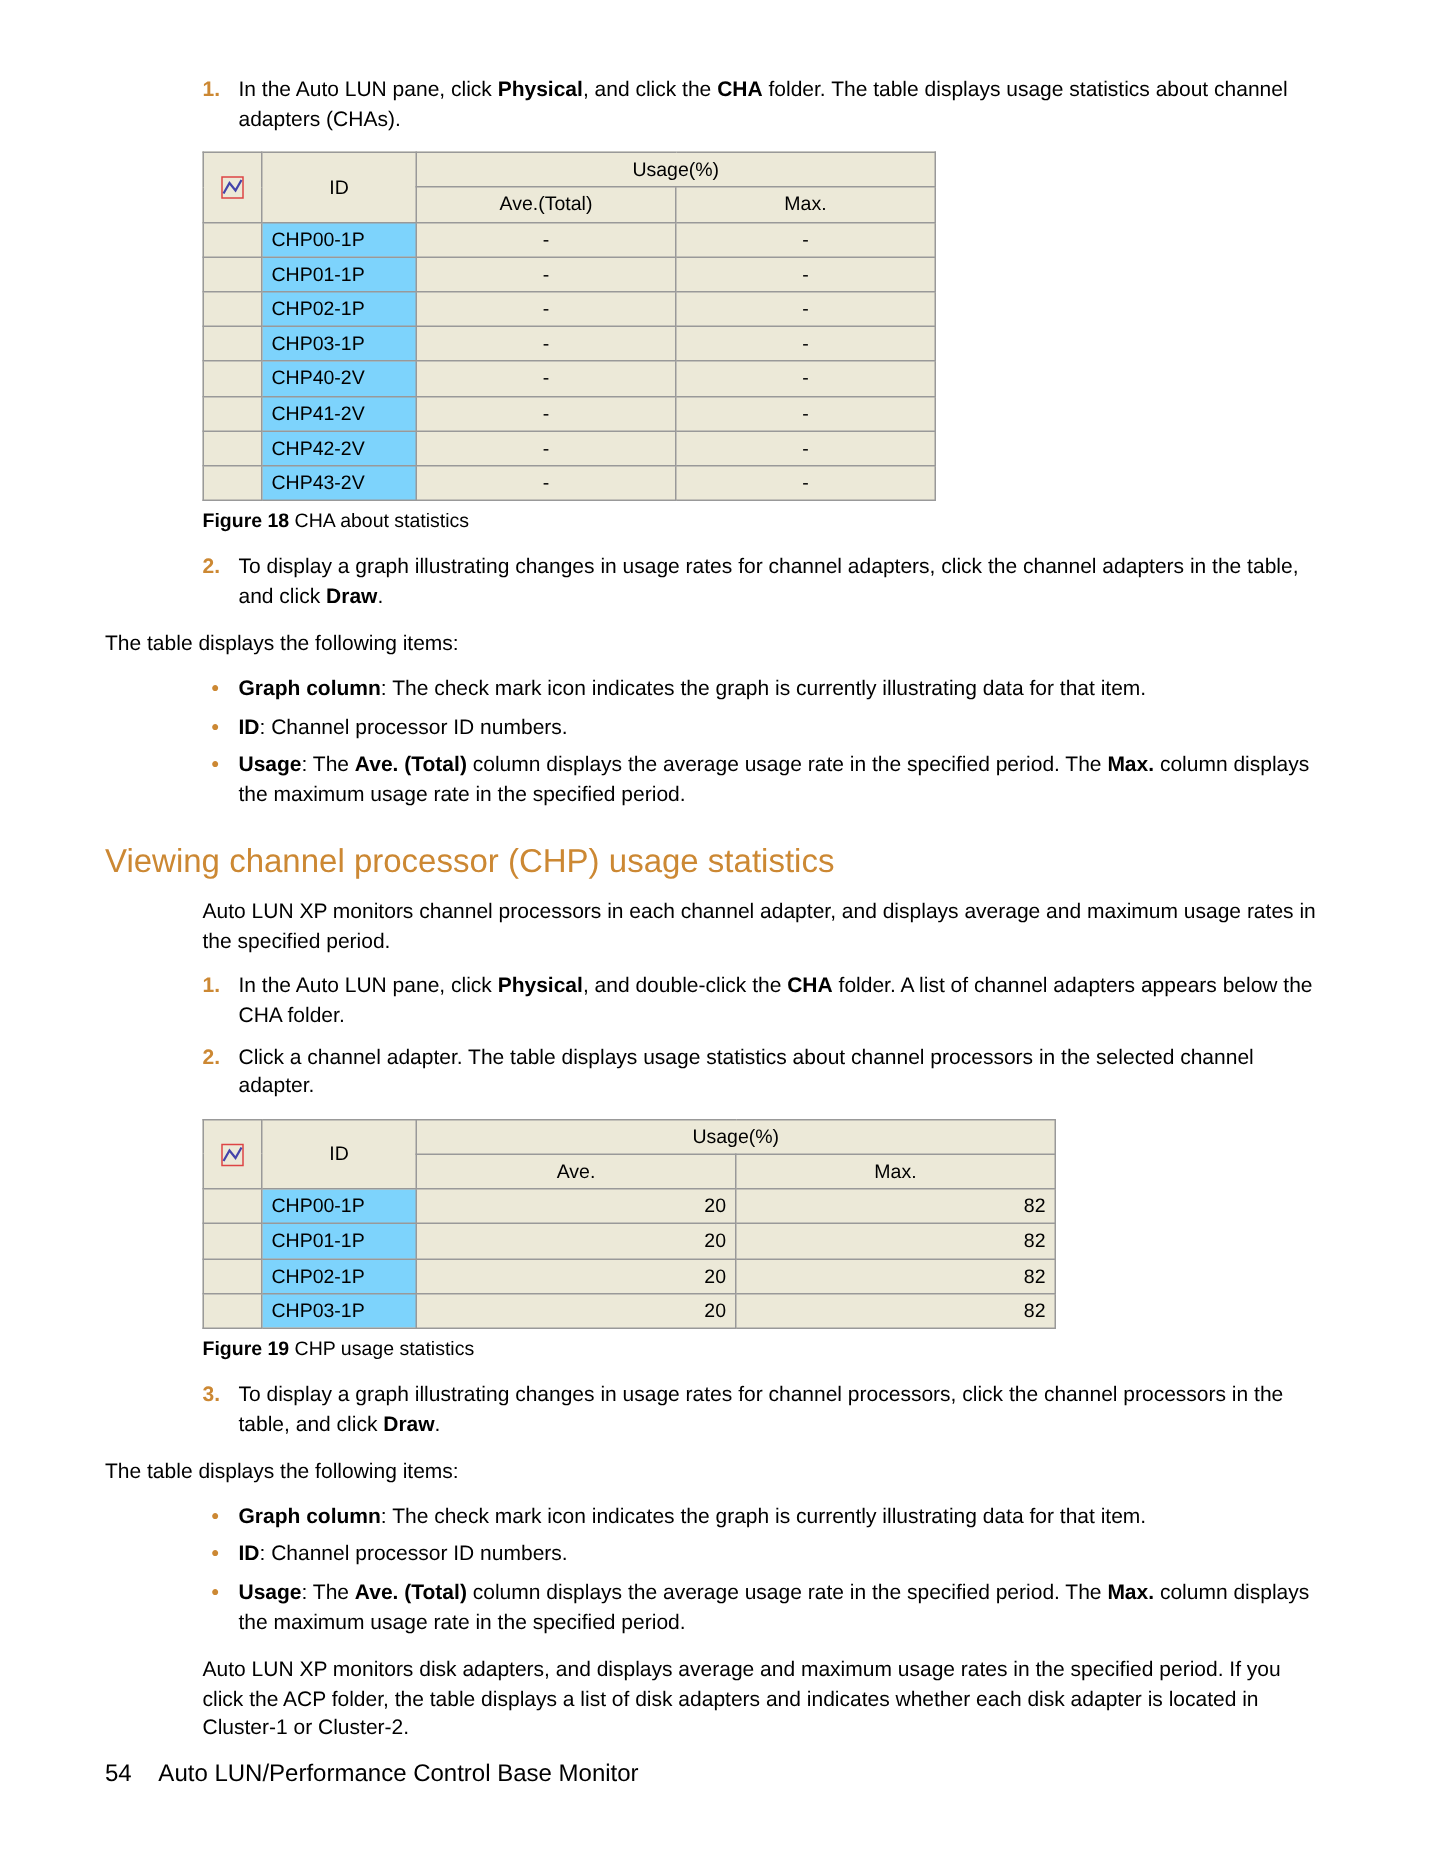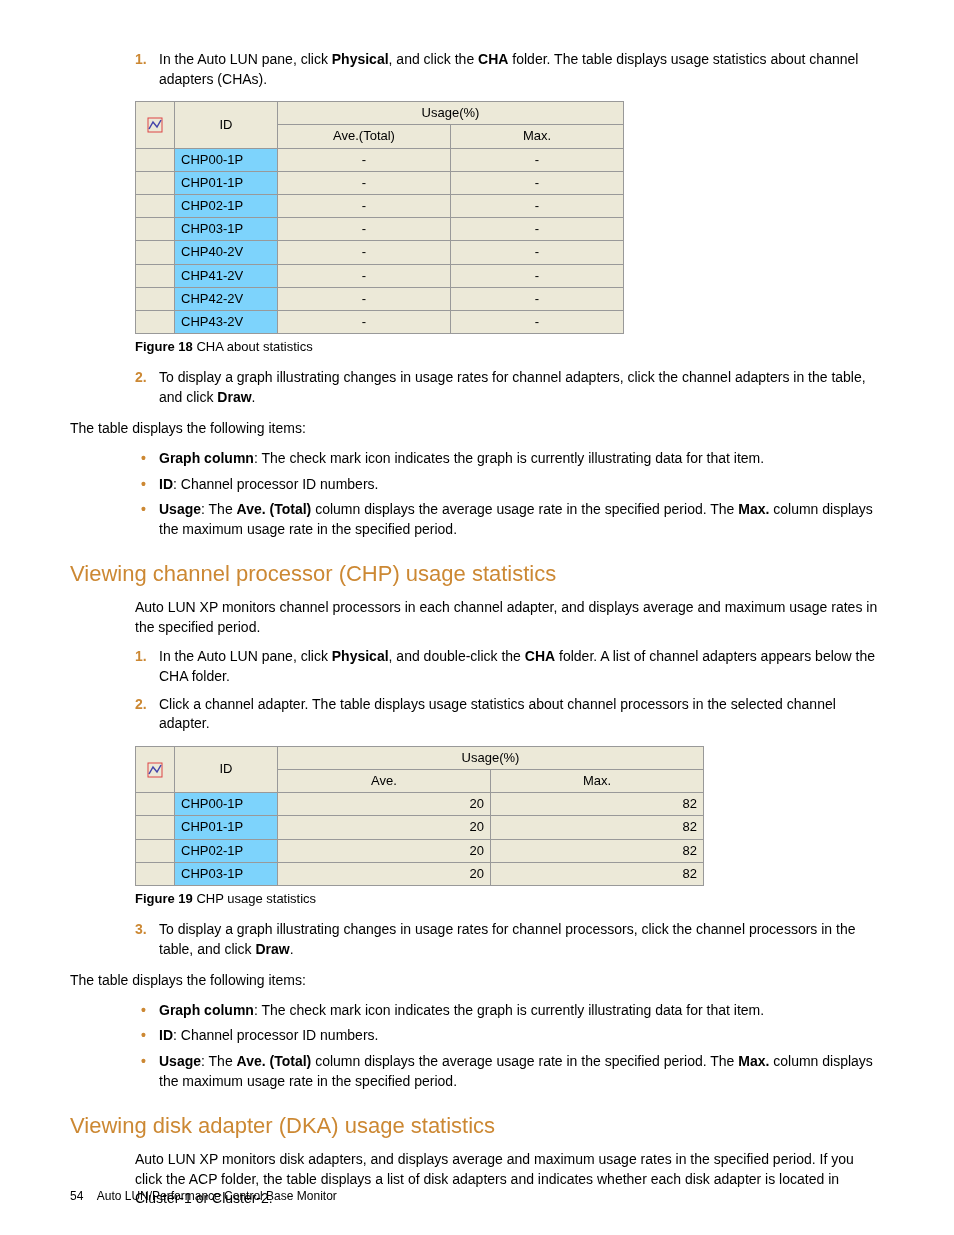--- a/index.html
+++ b/index.html
@@ -90,23 +90,23 @@
   }
   .graphicon {
     width: 26px;
     text-align: center;
   }
   .graphicon svg {
     vertical-align: middle;
   }
   .footer {
     position: absolute;
-    bottom: 30px;
+    bottom: 41px;
     left: 70px;
-    font-size: 12px;
+    font-size: 16px;
   }
 </style>
 </head>
 <body>
 
 <div class="content">
 
 <ol class="numbered">
   <li>
     <span class="num">1.</span>
@@ -263,20 +263,19 @@
 </ol>
 
 <p style="margin-left:-65px">The table displays the following items:</p>
 
 <ul class="bullets">
   <li><span class="bold">Graph column</span><span>: The check mark icon indicates the graph is currently illustrating data for that item.</span></li>
   <li><span class="bold">ID</span><span>: Channel processor ID numbers.</span></li>
   <li><span class="bold">Usage</span><span>: The </span><span class="bold">Ave. (Total)</span><span> column displays the average usage rate in the specified period. The </span><span class="bold">Max.</span><span> column displays the maximum usage rate in the specified period.</span></li>
 </ul>
 
-<h2 class="section">Viewing disk adapter (DKA) usage statistics</h2>
 <p>Auto LUN XP monitors disk adapters, and displays average and maximum usage rates in the specified period. If you click the ACP folder, the table displays a list of disk adapters and indicates whether each disk adapter is located in Cluster-1 or Cluster-2.</p>
 
 </div>
 
 <div class="footer">
   <span>54</span>&nbsp;&nbsp;&nbsp;&nbsp;<span>Auto LUN/Performance Control Base Monitor</span>
 </div>
 
 </body></html>

